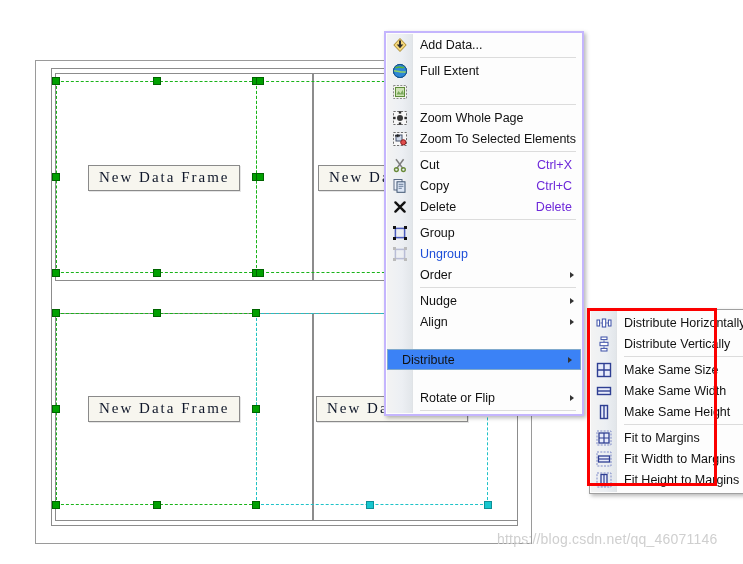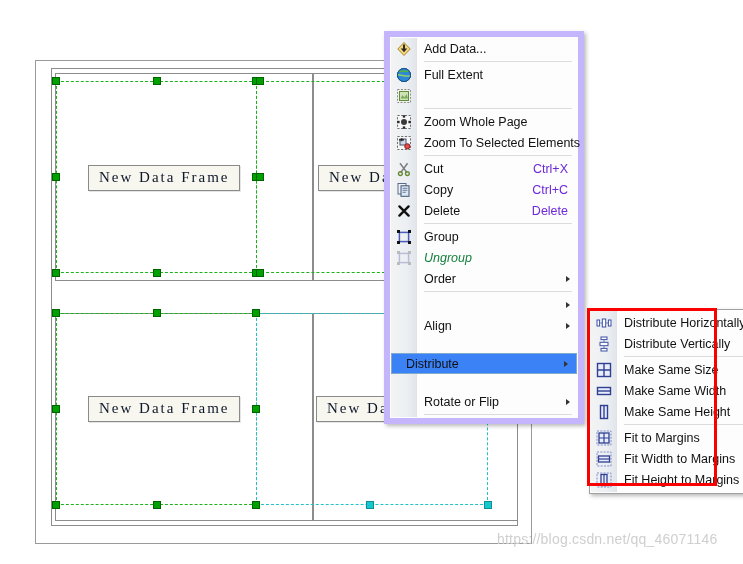--- a/index.html
+++ b/index.html
@@ -55,21 +55,21 @@
     letter-spacing:2px;
     padding:3px 10px 4px 10px;
     white-space:nowrap;
     box-shadow:1px 1px 0 rgba(0,0,0,0.10);
   }
 
   
   .menu {
     position:absolute;
     background:#fdfdfd;
-    border:6px solid #c4b5fd;
+    border:2px solid #c4b5fd;
     box-shadow:2px 2px 4px rgba(0,0,0,0.28);
     font-size:12.5px;
     color:#111;
     padding:1px 0 1px 0;
   }
   .menu .gutter {
     position:absolute; left:1px; top:1px; bottom:1px; width:26px;
     background:linear-gradient(to right,#f3f3f3 0%, #eceff3 60%, #e2e6ea 100%);
     border-right:1px solid #e0e3e6;
   }
@@ -77,21 +77,21 @@
     position:relative;
     display:flex; align-items:center;
     height:21px;
     padding-left:34px; padding-right:10px;
     cursor:default;
     white-space:nowrap;
     z-index:2;
   }
   .mi .label { flex:1 1 auto; }
   .mi .accel { color:#6d28d9; padding-left:24px; }
-  .mi.disabled .label { color:#15803d;font-style:italic; }
+  .mi.disabled .label { color:#1d4ed8; }
   .mi.sel-row {
     background:#3b82f6;
     border:1px solid #7fa9cd;
     margin:17px 1px;
     padding-left:14px;
   }
   .mi .arrow {
     position:absolute; right:8px; top:50%; transform:translateY(-50%);
     width:0;height:0;border-left:4px solid #333;
     border-top:3.5px solid transparent;border-bottom:3.5px solid transparent;
@@ -277,20 +277,21 @@
           <rect x="12" y="12" width="3" height="3" fill="#bbb"></rect>
         </svg></span>
       <span class="label">Ungroup</span>
     </div>
     <div class="mi">
       <span class="label">Order</span>
       <span class="arrow"></span>
     </div>
     <div class="sep"></div>
     <div class="mi">
+      <span class="label">Nudge</span>
       <span class="arrow"></span>
     </div>
     <div class="mi">
       <span class="label">Align</span>
       <span class="arrow"></span>
     </div>
     <div class="mi sel-row">
       <span class="label">Distribute</span>
       <span class="arrow"></span>
     </div>

